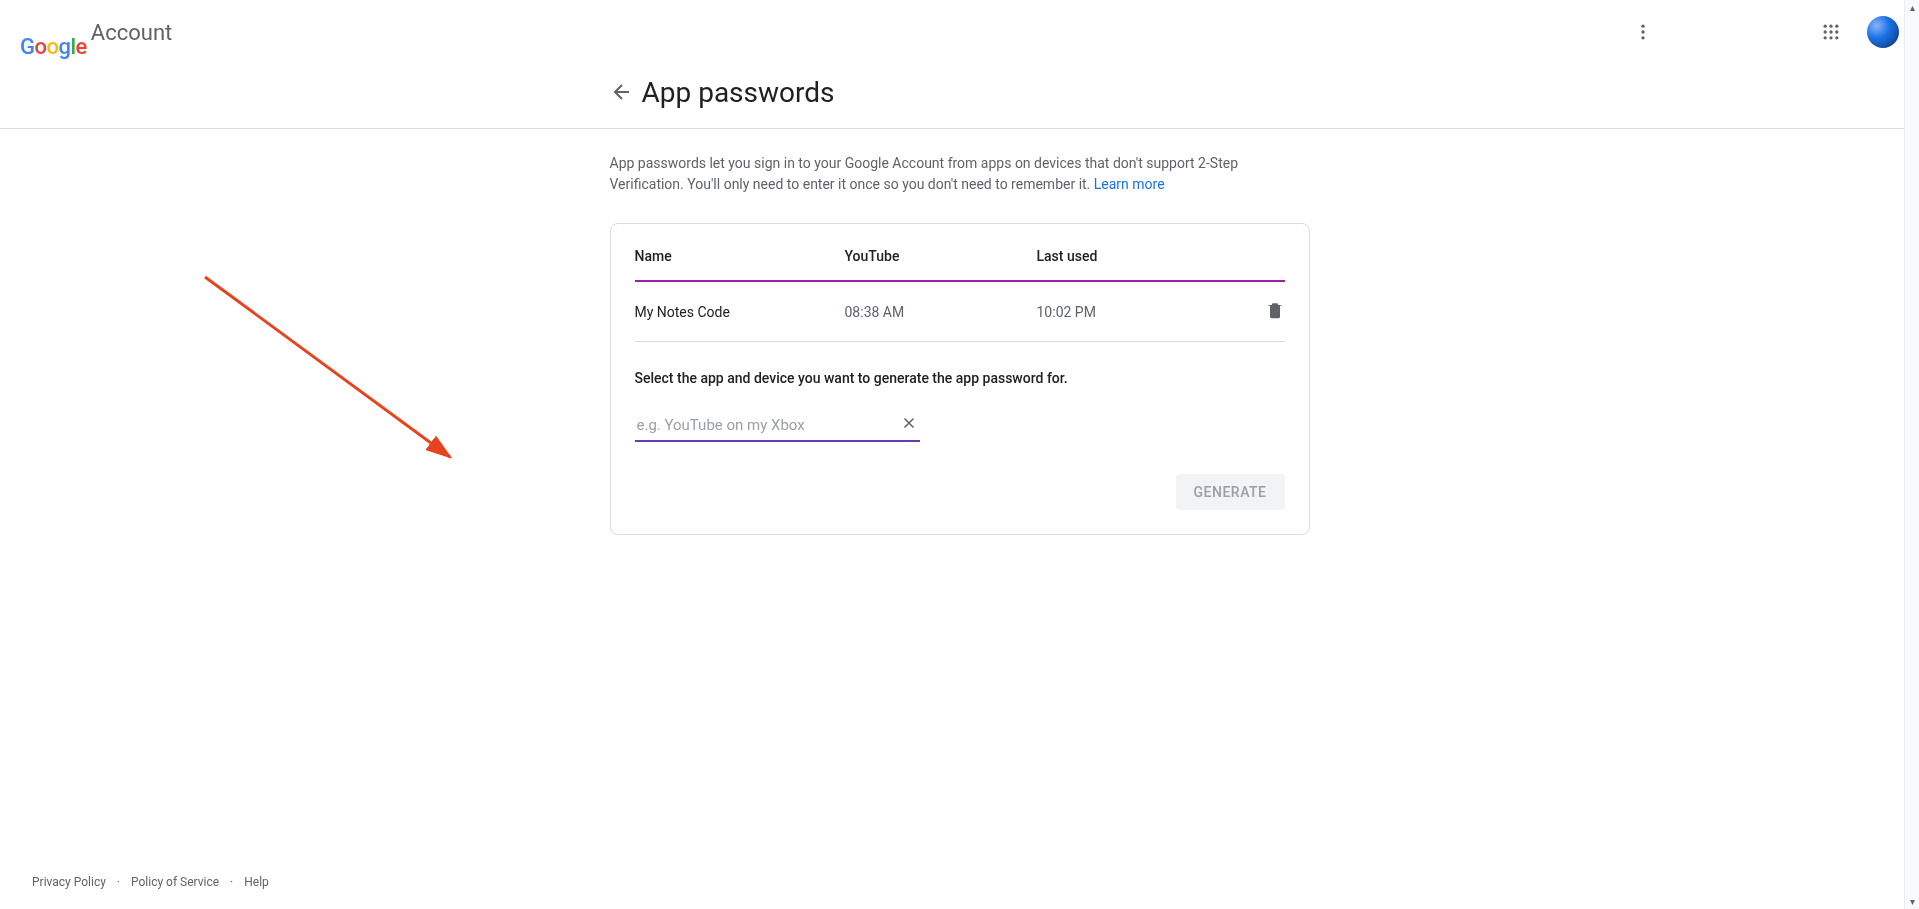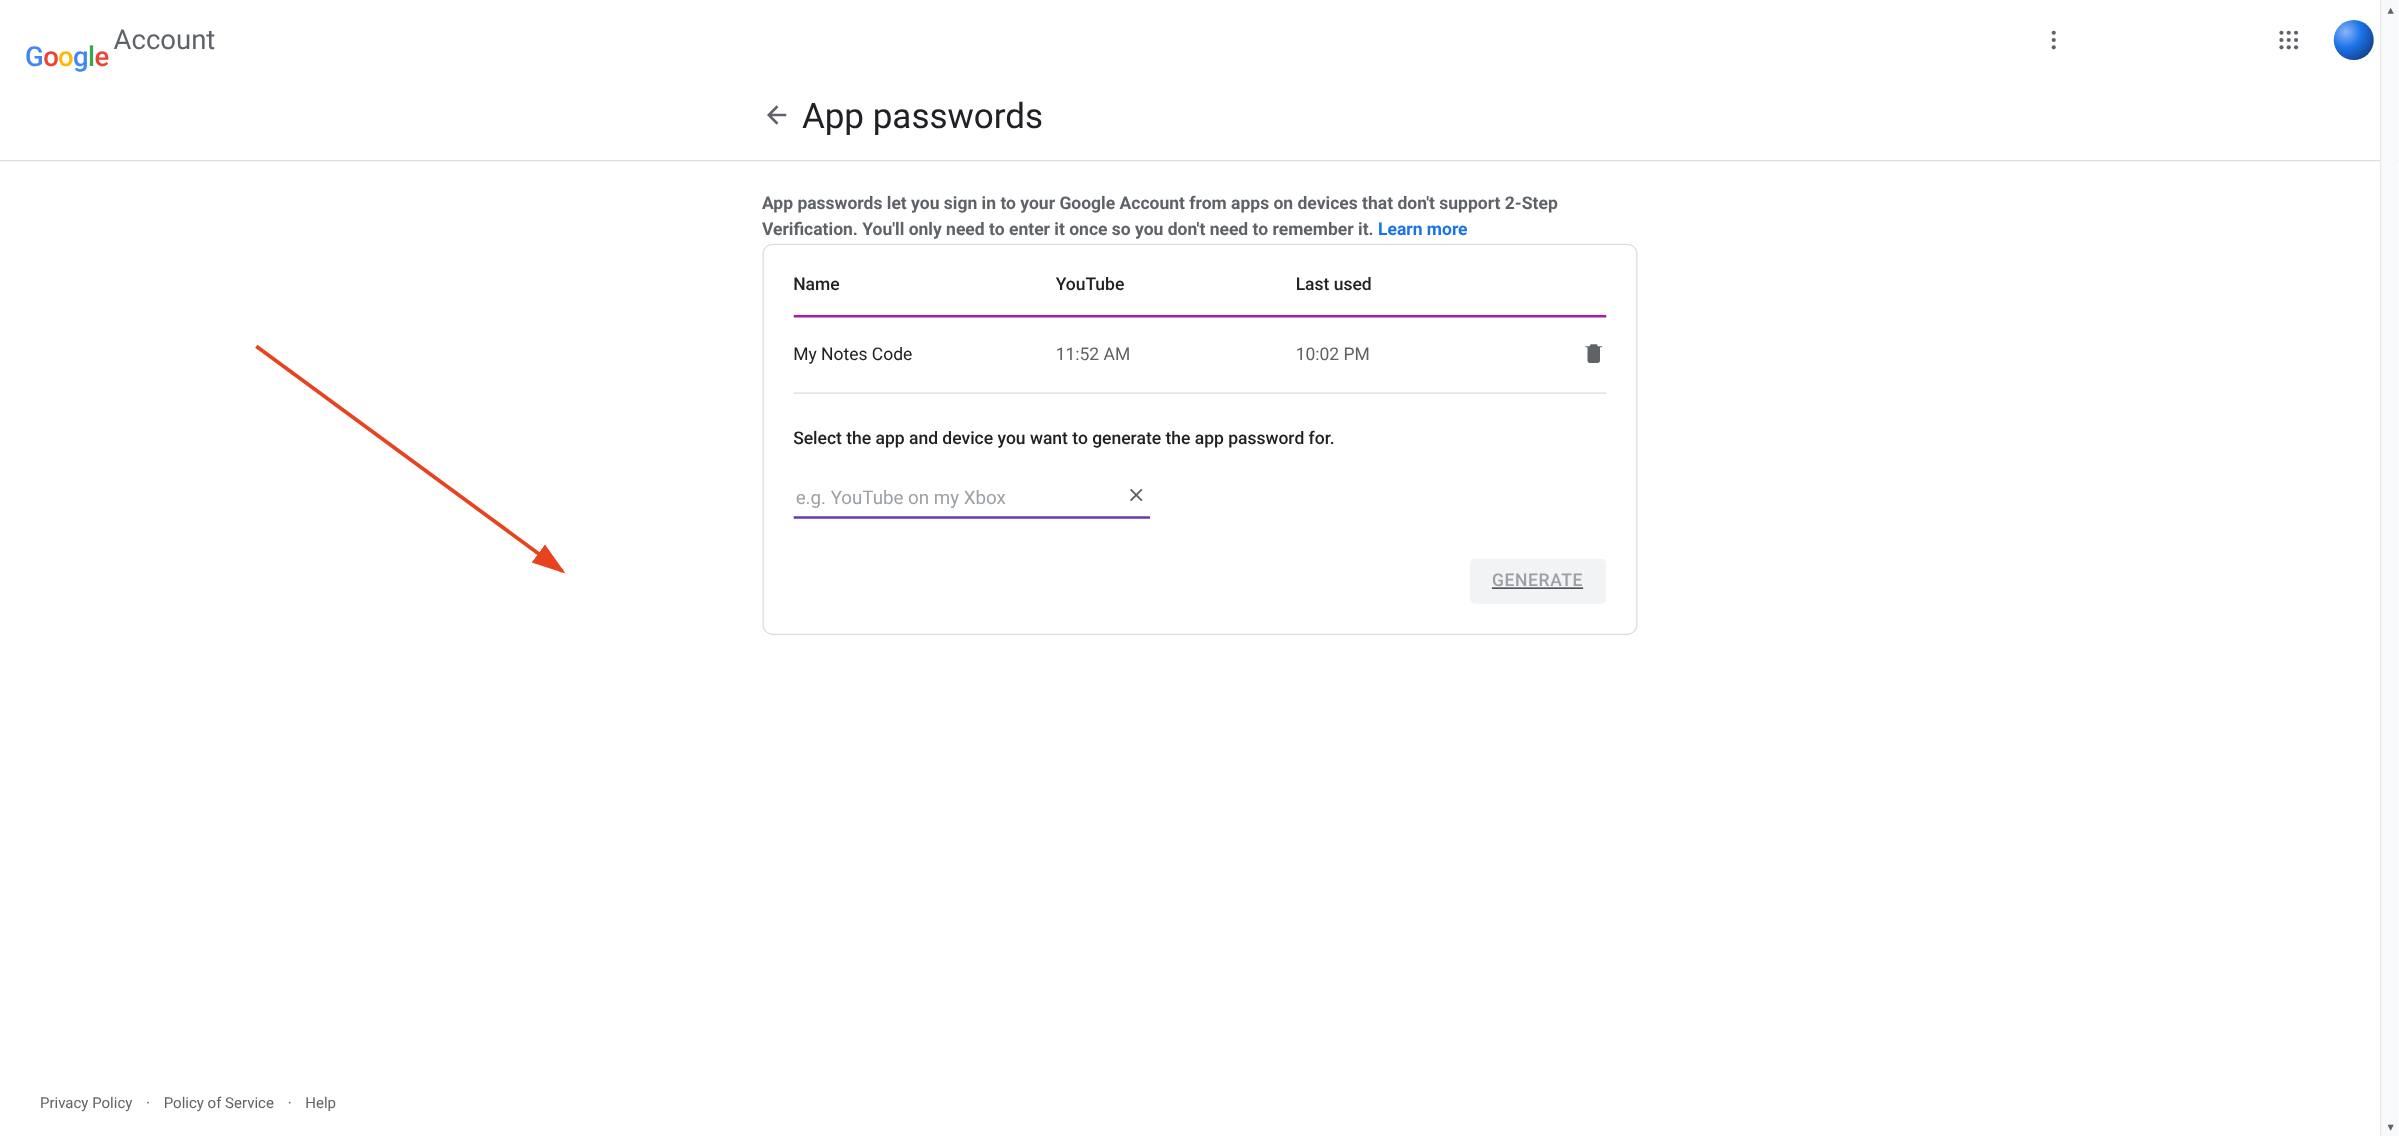--- a/index.html
+++ b/index.html
@@ -88,21 +88,21 @@
     }
     .content {
       max-width: 700px;
       margin: 0 auto;
       padding-top: 24px;
     }
     .description {
       font-size: 14px;
       color: #5f6368;
       line-height: 1.5;
-      font-weight: bold;
+      margin-bottom: 28px;
     }
     .description a { color: #1a73e8; text-decoration: none; }
     .card {
       border: 1px solid #dadce0;
       border-radius: 8px;
       padding: 24px;
     }
     .card-title {
       font-size: 15px;
       font-weight: 500;
@@ -157,21 +157,20 @@
       position: absolute;
       right: 2px;
       top: 4px;
       cursor: pointer;
       color: #5f6368;
     }
     .btn-row {
       display: flex;
       justify-content: flex-end;
       margin-top: 32px;
-      text-decoration: underline;
     }
     .generate-btn {
       background: #f1f3f4;
       color: #9aa0a6;
       border: none;
       border-radius: 4px;
       padding: 10px 18px;
       font-size: 14px;
       font-weight: 500;
       letter-spacing: 0.5px;
@@ -269,21 +268,21 @@
 
     <div class="tbl-header">
       <div class="col-name">Name</div>
       <div class="col-created">YouTube</div>
       <div class="col-lastused">Last used</div>
       <div class="col-action"></div>
     </div>
 
     <div class="tbl-row">
       <div class="col-name">My Notes Code</div>
-      <div class="col-created">11:52 AM</div>
+      <div class="col-created">08:38 AM</div>
       <div class="col-lastused">10:02 PM</div>
       <div class="col-action">
         <span class="trash-btn">
           <svg width="20" height="20" viewBox="0 0 24 24" fill="currentColor">
               <path d="M6 7h12v13a2 2 0 0 1-2 2H8a2 2 0 0 1-2-2V7zm3-3h6l1 2H8l1-2zM4 6h16v1H4z"></path>
             </svg>
         </span>
       </div>
     </div>
 

